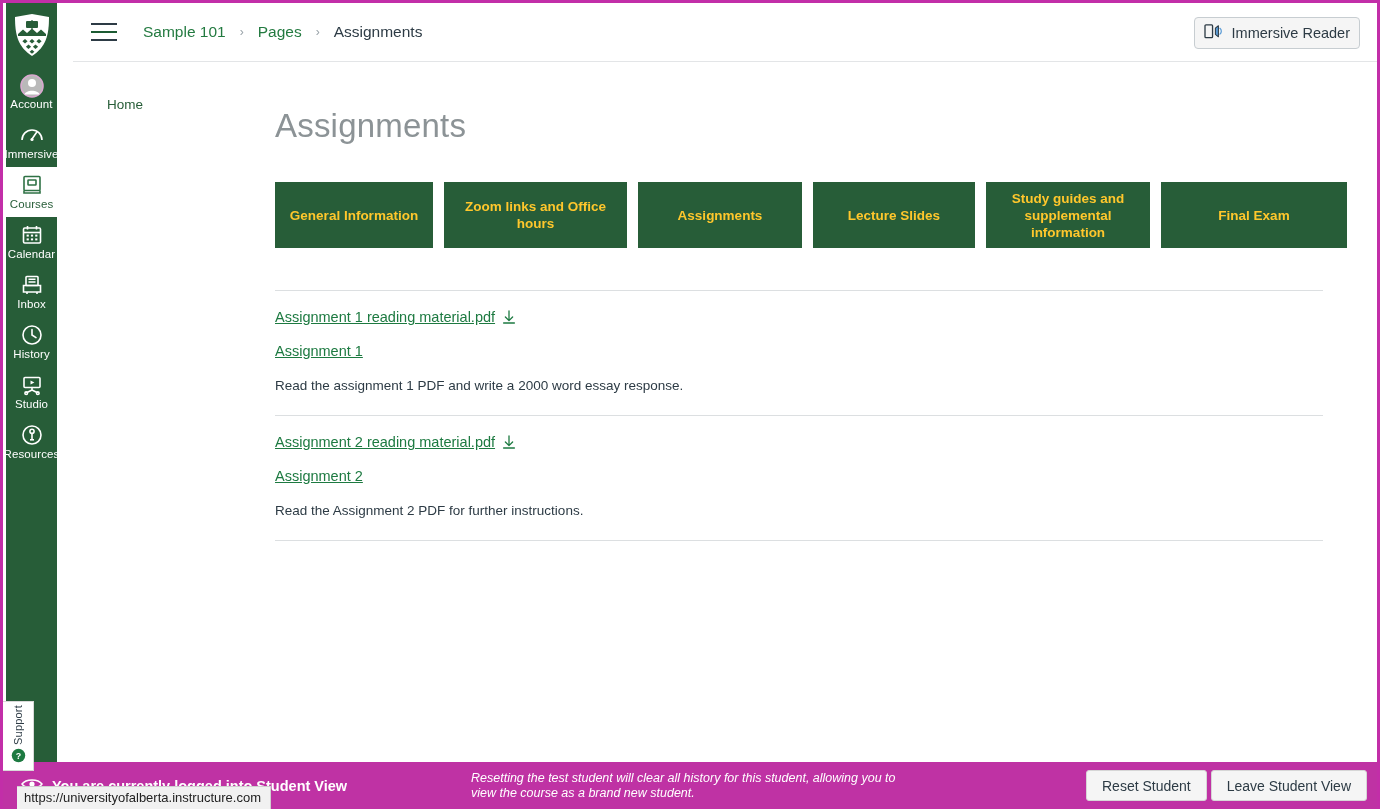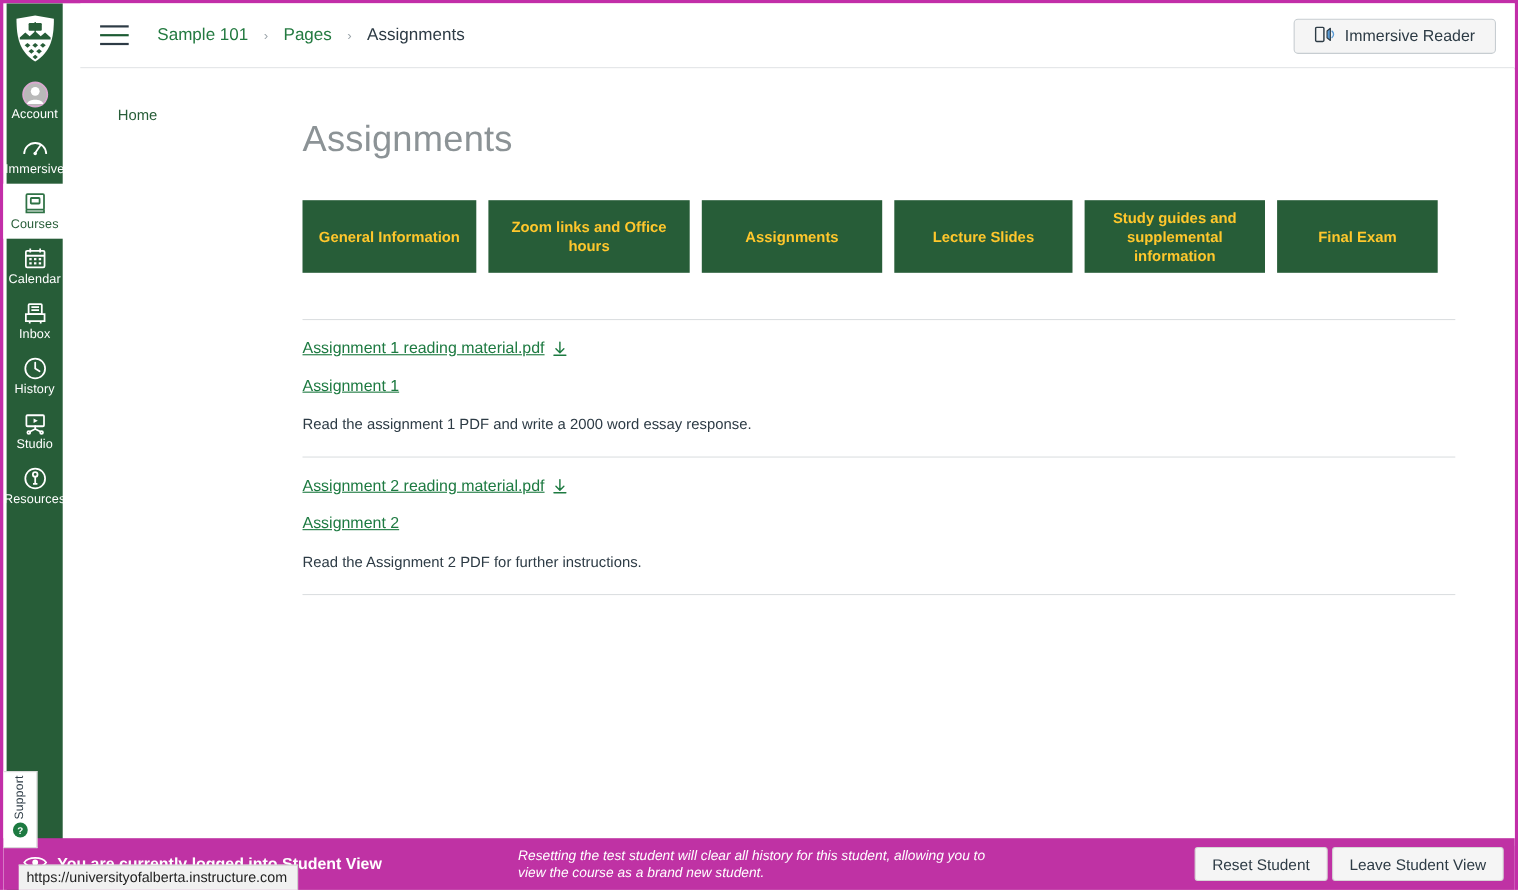--- a/index.html
+++ b/index.html
@@ -83,21 +83,21 @@
 
   #breadcrumb { display: flex; align-items: center; gap: 14px; margin-left: 22px;
     font-size: 15.5px; }
   .crumb-link { color: #237a40; text-decoration: none; cursor: pointer; }
   .crumb-sep { color: #9aa3a9; font-size: 12px; }
   .crumb-current { color: #2d3b45; }
 
   #immersive-reader {
     position: absolute; right: 20px; top: 14px;
     display: flex; align-items: center; gap: 9px;
-    height: 32px; padding: 0 18px;
+    height: 32px; padding: 0 9px;
     border: 1px solid #c7cdd1; border-radius: 4px;
     background: #f5f5f5; cursor: pointer;
     font-size: 14.5px; color: #2d3b45;
   }
 
   
   #coursenav {
     position: absolute; left: 70px; top: 60px;
     width: 160px; height: 706px;
     background: #ffffff;
@@ -131,21 +131,21 @@
     font-weight: bold; font-size: 13.5px; line-height: 17px;
     display: flex; align-items: center; justify-content: center;
     text-align: center; cursor: pointer;
     height: 66px; padding: 4px 8px; text-decoration: none;
   }
   .gbtn.w1 { width: 158px; }
   .gbtn.w2 { width: 183px; }
   .gbtn.w3 { width: 164px; }
   .gbtn.w4 { width: 162px; }
   .gbtn.w5 { width: 164px; }
-  .gbtn.w6 { width: 146px; }
+  .gbtn.w6 { width: 186px; }
 
   
   #blocks { margin: 42px 0 0 42px; width: 1048px; }
   .abk { border-top: 1px solid #dcdfe1; padding: 18px 0 22px 0; }
   .abk:last-child { border-bottom: 1px solid #dcdfe1; }
   .file-line { display: flex; align-items: center; gap: 7px; margin-bottom: 17px; }
   .alink {
     color: #1d7a41; text-decoration: underline; font-size: 14.5px; cursor: pointer;
   }
   .dl-ico { cursor: pointer; display: inline-flex; }

